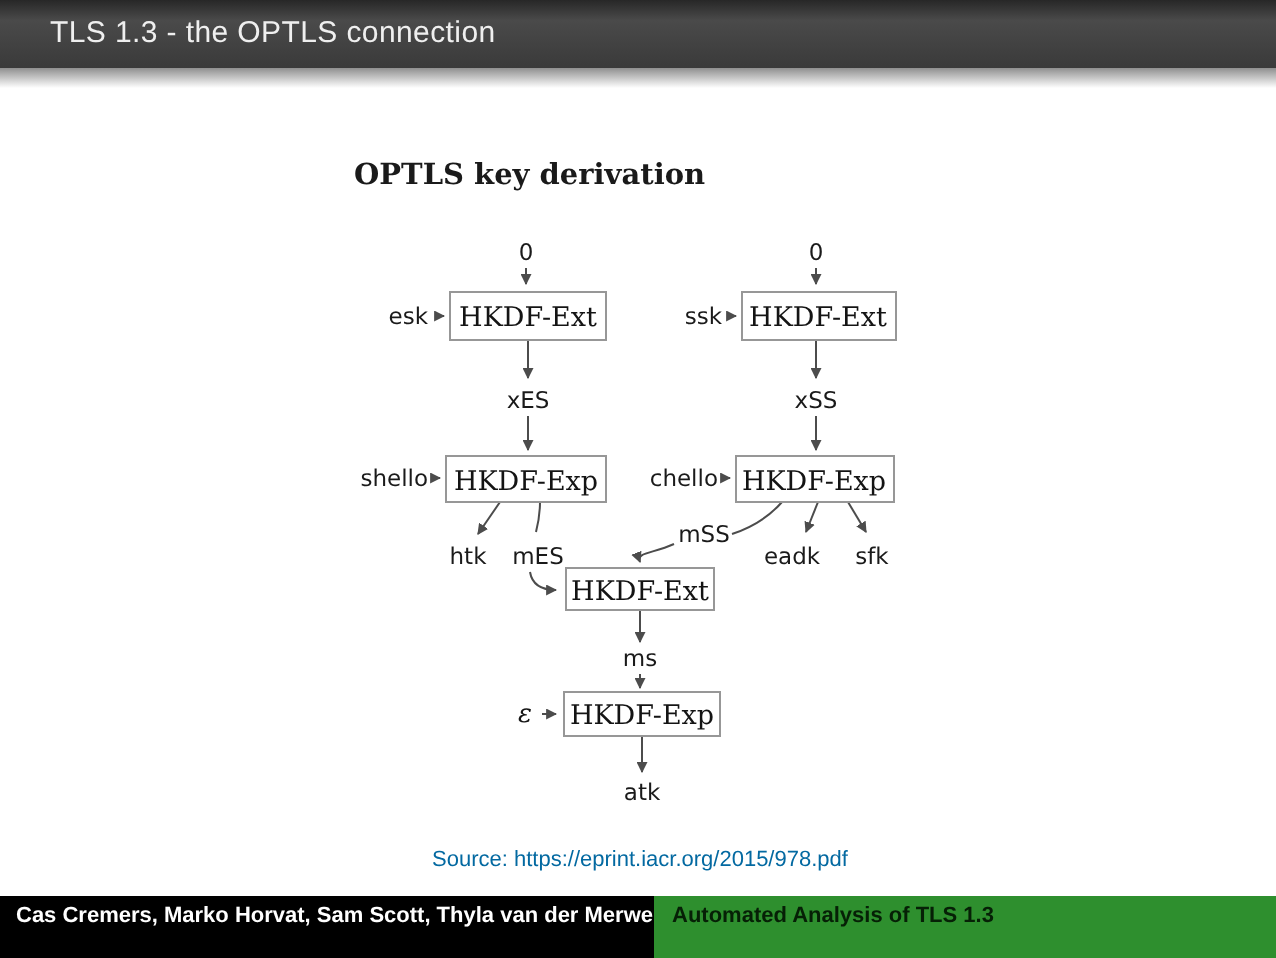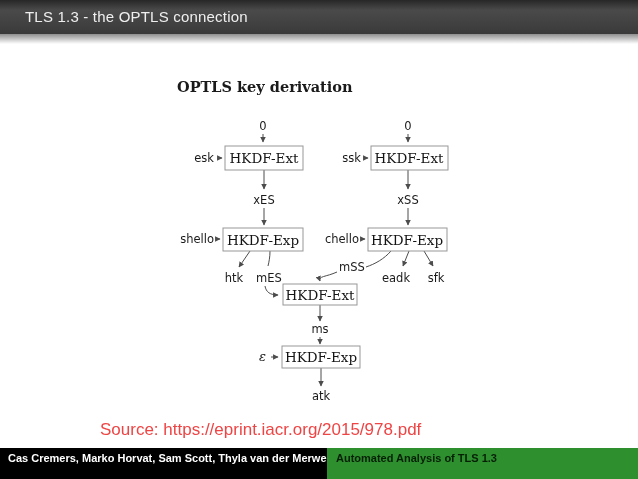--- a/index.html
+++ b/index.html
@@ -22,21 +22,21 @@
   .diagram-svg{position:absolute;left:160px;top:70px;}
   .dg-heading{font-family:"DejaVu Serif",serif;font-weight:bold;font-size:14.5px;fill:#1a1a1a;}
   .dg-box{fill:#ffffff;stroke:#979797;stroke-width:1;}
   .dg-boxlabel{font-family:"DejaVu Serif",serif;font-size:13.5px;fill:#141414;}
   .dg-label{font-family:"DejaVu Sans",sans-serif;font-size:11.5px;fill:#1a1a1a;}
   .dg-eps{font-family:"DejaVu Serif",serif;font-style:italic;font-size:13px;fill:#141414;}
   .dg-arrow{stroke:#4c4c4c;stroke-width:1;fill:none;}
   
   .source{
     position:absolute;left:100px;top:421px;width:440px;height:18px;
-    color:#ef4444;font-size:17px;line-height:18px;
+    text-align:center;color:#0369a1;font-size:11px;line-height:18px;
   }
   
   .footer{position:absolute;left:0;top:448px;width:638px;height:36px;display:flex;font-weight:bold;}
   .footer-left{
     width:327px;box-sizing:border-box;background:#000000;color:#ffffff;
     font-size:11px;line-height:20px;padding-left:8px;white-space:nowrap;overflow:hidden;
   }
   .footer-right{
     flex:1;box-sizing:border-box;background:#2e8f2e;color:#062006;
     font-size:11px;line-height:20px;padding-left:9px;white-space:nowrap;overflow:hidden;

